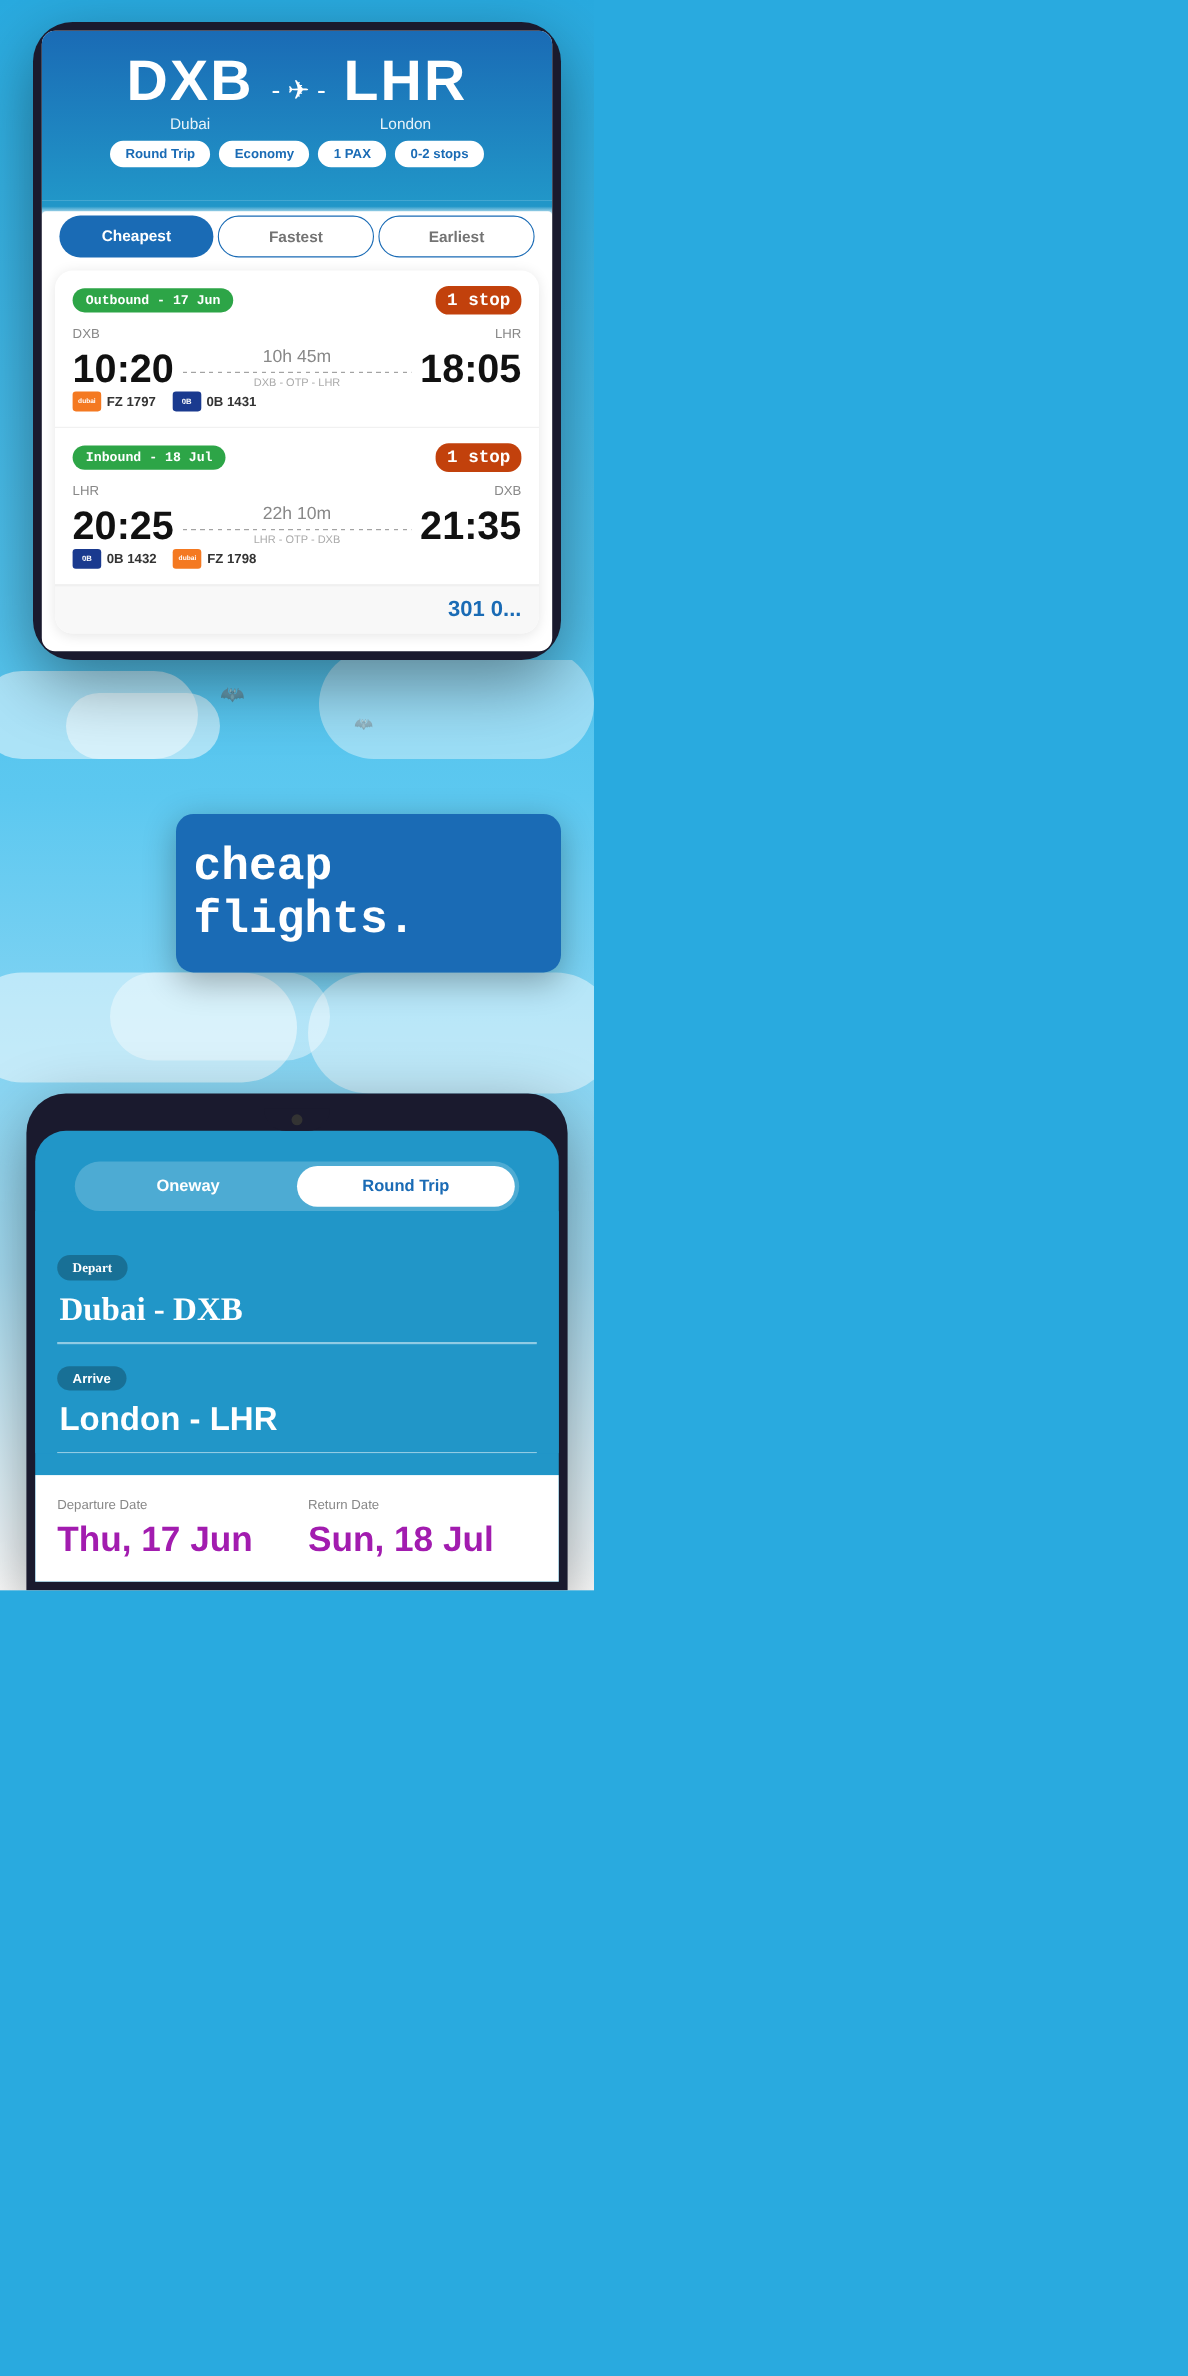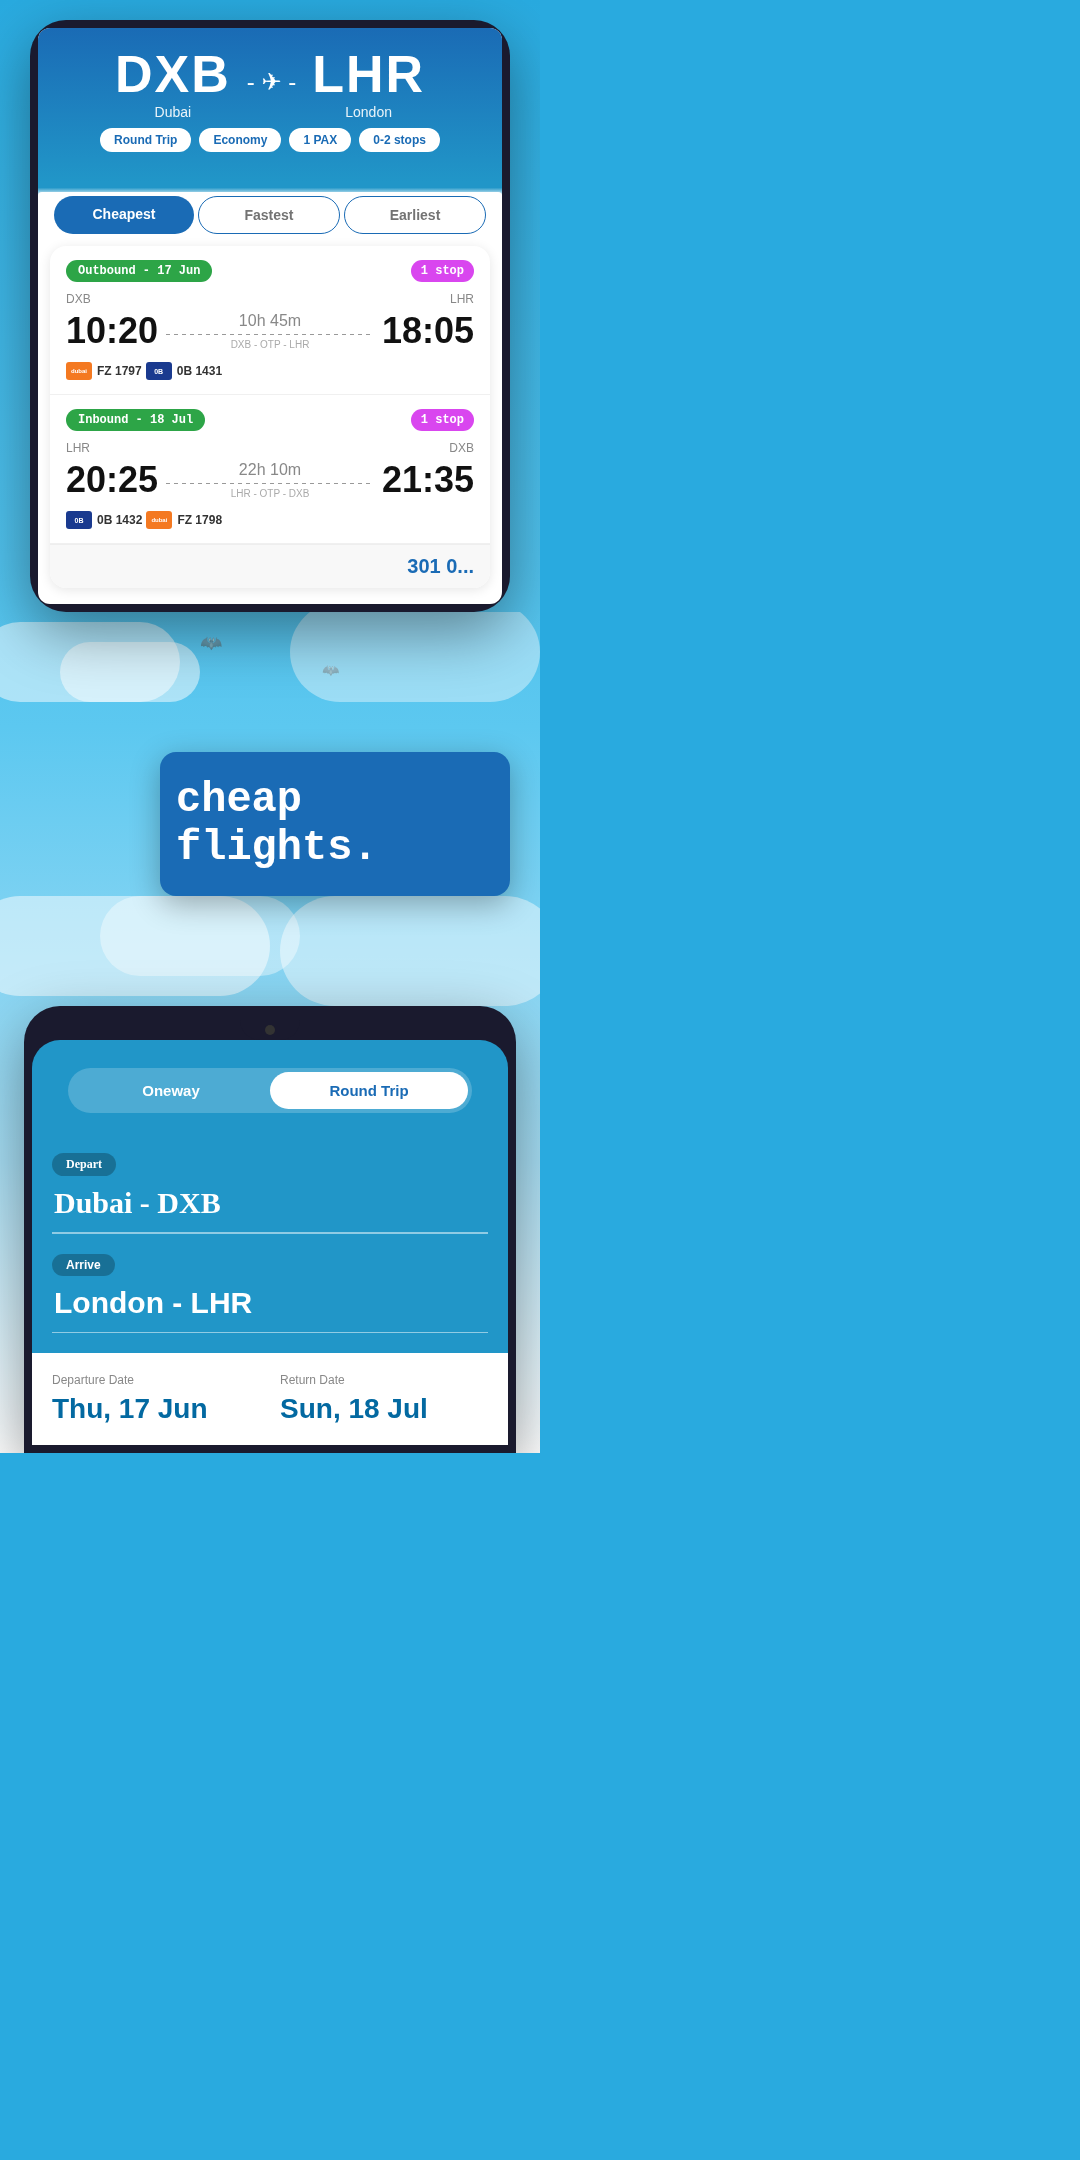--- a/index.html
+++ b/index.html
@@ -142,25 +142,25 @@
     .segment-label {
       background: #2da547;
       color: white;
       border-radius: 12px;
       padding: 4px 12px;
       font-size: 12px;
       font-weight: 700;
     }
 
     .stops-badge {
-      background: #d946ef;
+      background: #c2410c;
       color: white;
       border-radius: 12px;
       padding: 4px 10px;
-      font-size: 12px;
+      font-size: 16px;
       font-weight: 600;
     }
 
     .airports-row {
       display: flex;
       justify-content: space-between;
       font-size: 12px;
       color: #888;
       margin-bottom: 4px;
     }
@@ -196,22 +196,22 @@
     }
 
     .dashed-line {
       height: 1px;
       background: repeating-linear-gradient(to right, #999 0, #999 4px, transparent 4px, transparent 8px);
       margin: 4px 0;
     }
 
     .airlines-row {
       display: flex;
-      gap: 4px;
-      margin-top: 10px;
+      gap: 15px;
+      margin-top: 0;
       align-items: center;
     }
 
     .airline-badge {
       display: flex;
       align-items: center;
       gap: 5px;
       font-size: 12px;
       font-weight: 600;
       color: #333;
@@ -349,23 +349,23 @@
       flex: 1;
     }
 
     .date-label {
       font-size: 12px;
       color: #888;
       margin-bottom: 6px;
     }
 
     .date-value {
-      font-size: 28px;
+      font-size: 32px;
       font-weight: 900;
-      color: #0369a1;
+      color: #a21caf;
     }
 
     
     .bg-wrapper {
       position: relative;
       overflow: hidden;
     }
   </style>
 </head>
 <body>

